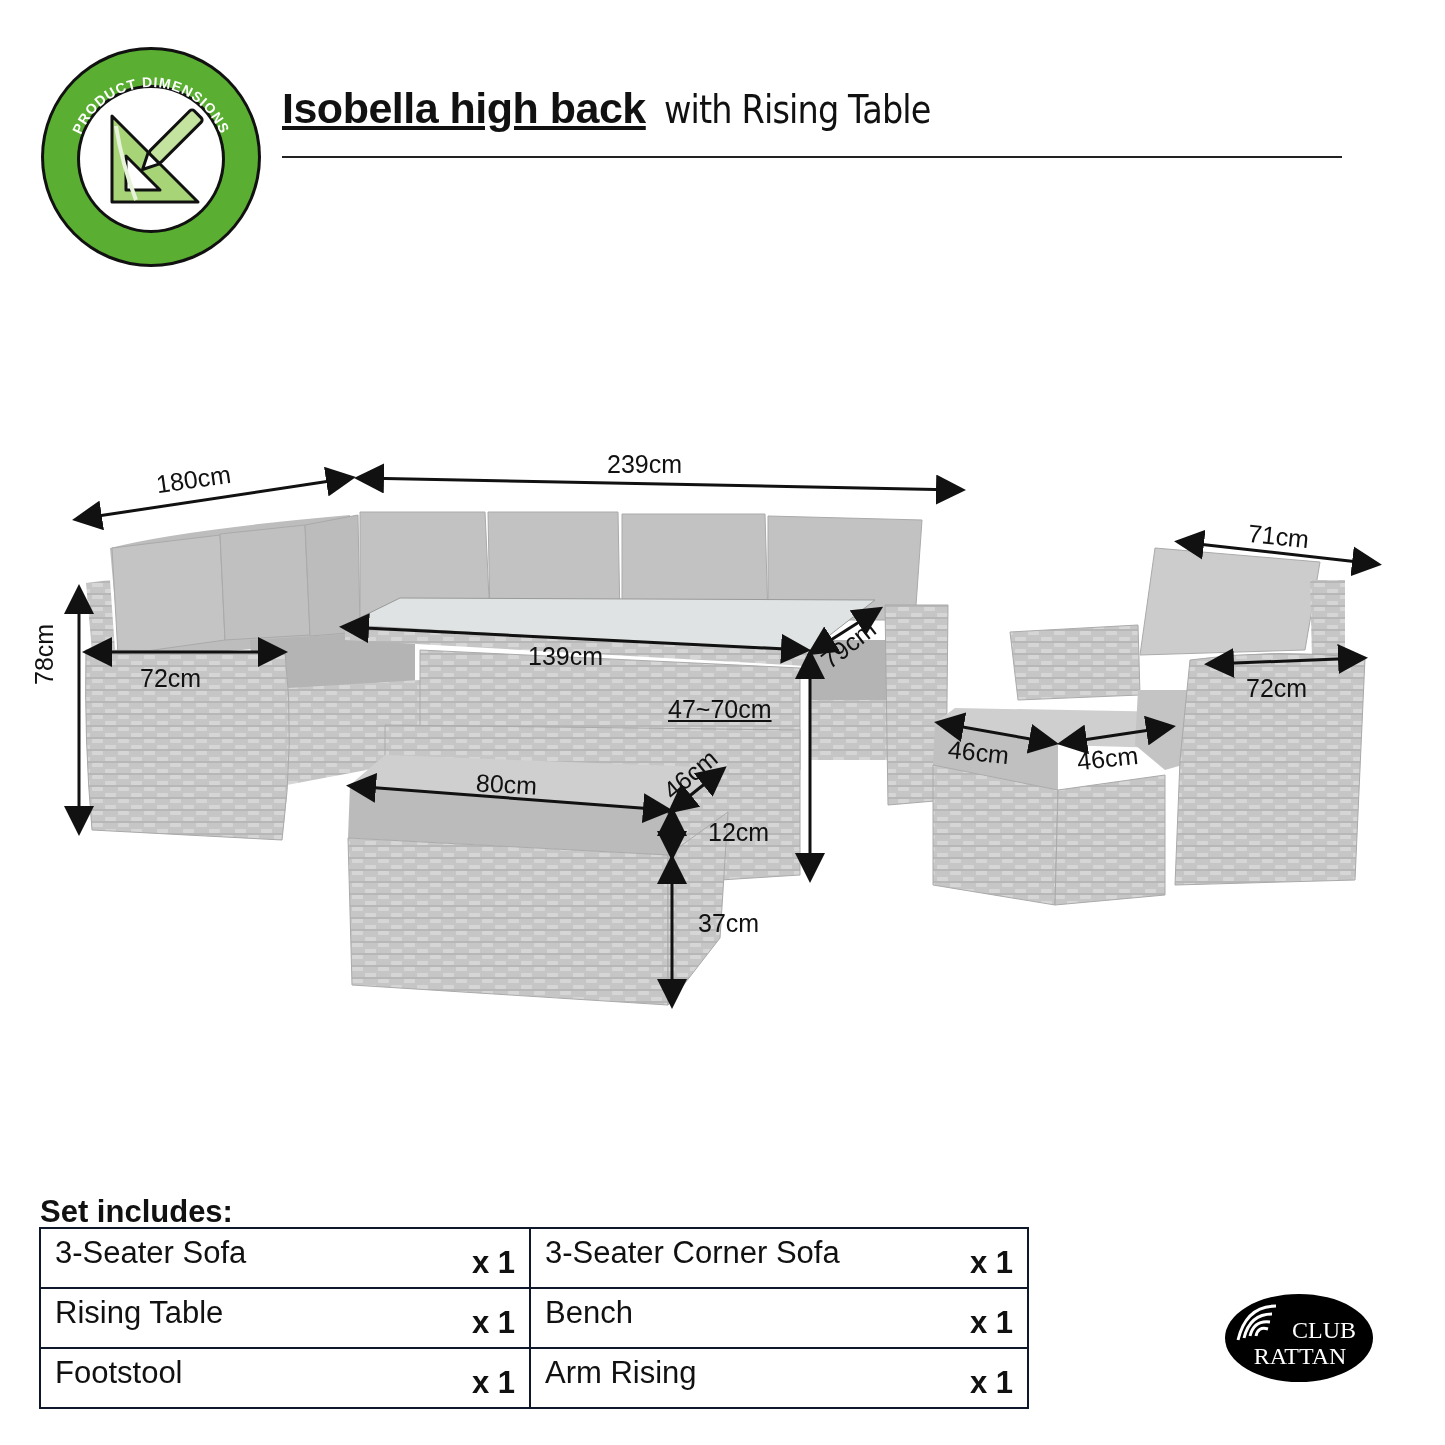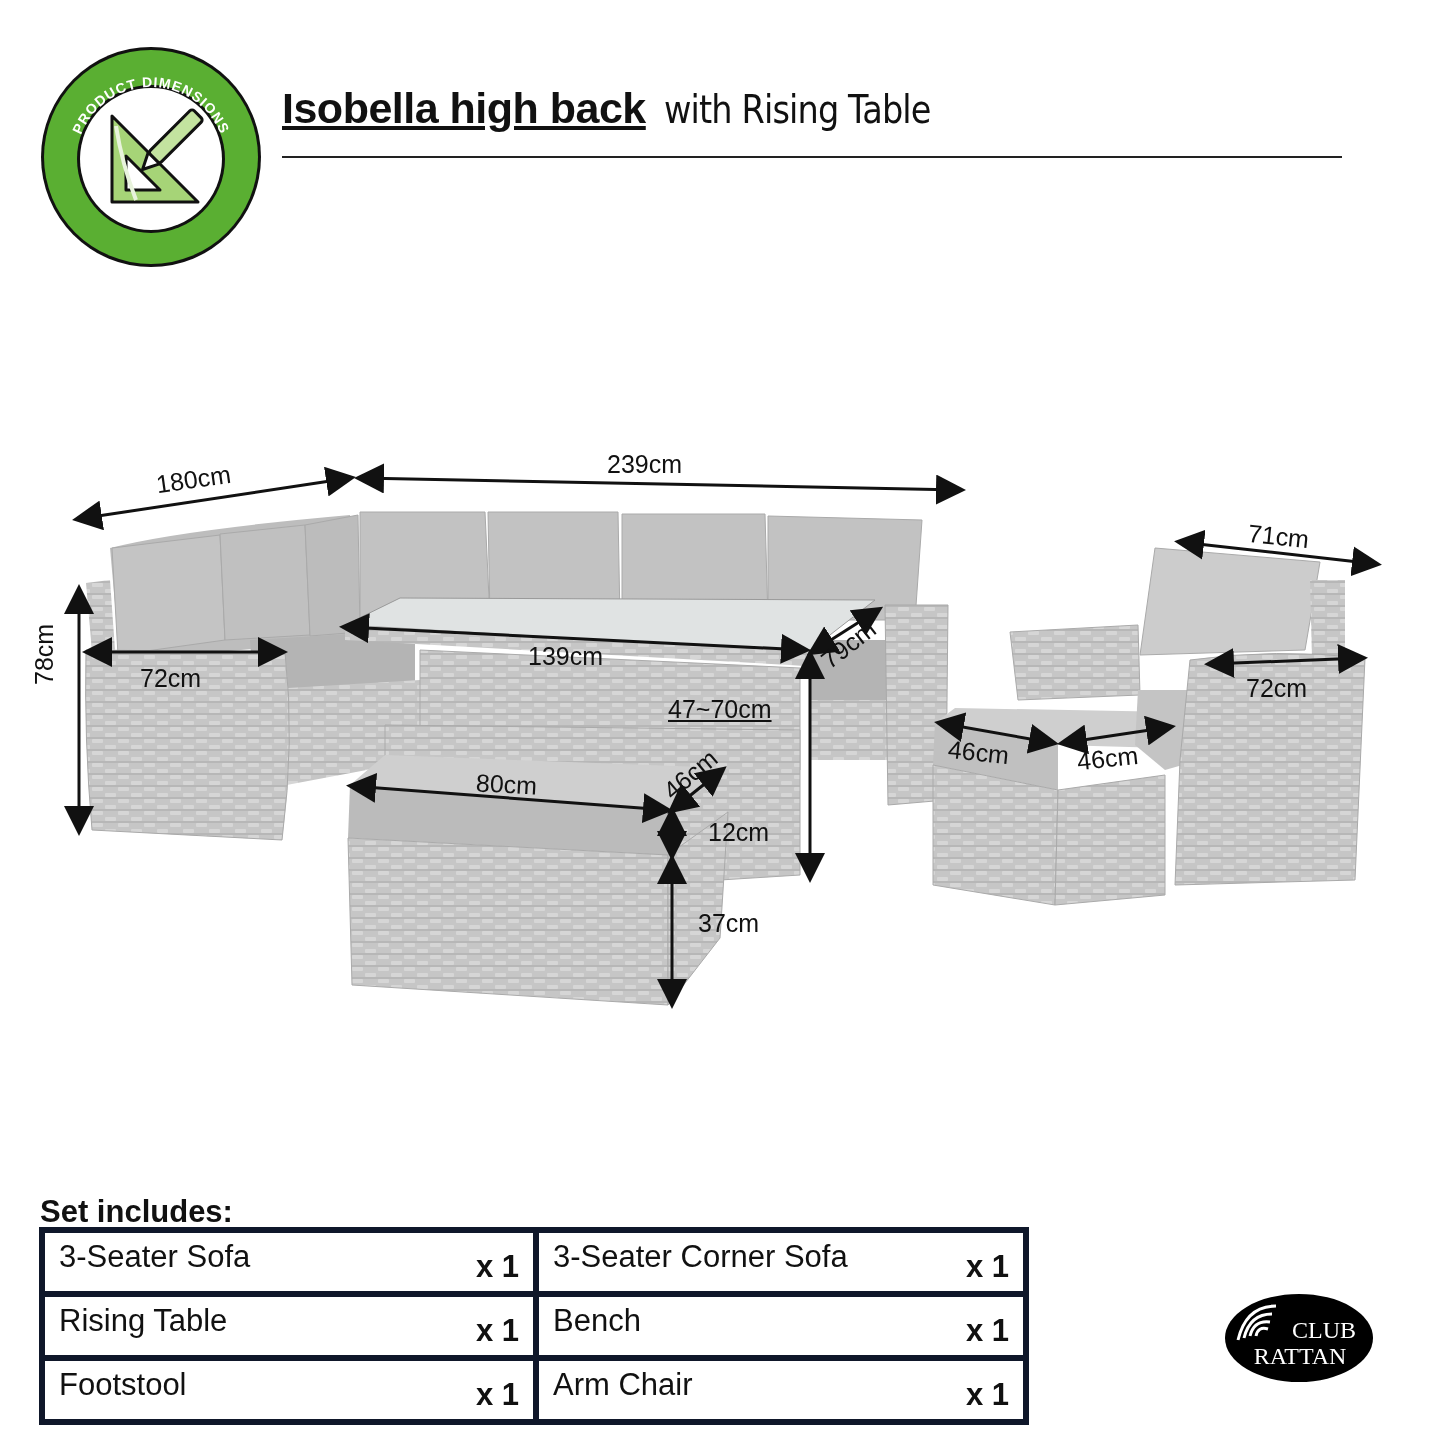--- a/index.html
+++ b/index.html
@@ -6,21 +6,21 @@
   body { width:1445px; height:1445px; position:relative; overflow:hidden; font-family:"Liberation Sans", sans-serif; color:#111; }
   .badge { position:absolute; left:38px; top:44px; width:226px; height:226px; }
   .title { position:absolute; left:282px; top:84px; height:56px; white-space:nowrap; }
   .title .bold { font-family:"Liberation Sans", sans-serif; font-weight:bold; font-size:43px; letter-spacing:-0.5px;text-decoration:underline; }
   .title .light { font-family:"DejaVu Sans", sans-serif; font-size:39px; margin-left:18px; letter-spacing:-1px; transform:scaleX(0.86); display:inline-block; transform-origin:left; }
   .title-rule { position:absolute; left:282px; top:156px; width:1060px; height:2px; background:#222; }
   .scene { position:absolute; left:0; top:420px; width:1445px; height:620px; }
   .dim { position:absolute; font-family:"Liberation Sans", sans-serif; font-size:25px; color:#111; white-space:nowrap; }
   .set-title { position:absolute; left:40px; top:1176px; font-weight:bold; font-size:31px;margin-top:18px; }
   table.set { position:absolute; left:39px; top:1227px; width:990px; border-collapse:collapse; }
-  table.set td { border:6px solid #0f172a; height:58px; padding:0 14px; font-size:31px; vertical-align:middle; }
+  table.set td { border:2px solid #0f172a; height:58px; padding:0 14px; font-size:31px; vertical-align:middle; }
   table.set td .name { float:left; }
   table.set td .qty { float:right; margin-top:10px;font-weight:bold; }
   .logo { position:absolute; left:1224px; top:1292px; width:150px; height:92px;text-align:center; }
 </style>
 </head>
 <body>
 
 <div class="badge">
   <svg width="226" height="226" viewBox="0 0 226 226">
     <defs>
@@ -173,21 +173,21 @@
           <span class="name">Bench</span>
           <span class="qty">x 1</span>
         </td>
   </tr>
   <tr>
     <td>
           <span class="name">Footstool</span>
           <span class="qty">x 1</span>
         </td>
     <td>
-          <span class="name">Arm Chair</span>
+          <span class="name">Arm Rising</span>
           <span class="qty">x 1</span>
         </td>
   </tr>
 </tbody>
   </table>
 
 <div class="logo">
   <svg width="150" height="92" viewBox="0 0 150 92">
     <ellipse cx="75" cy="46" rx="74" ry="44" fill="#000"></ellipse>
     <g fill="none" stroke="#fff" stroke-width="3">

